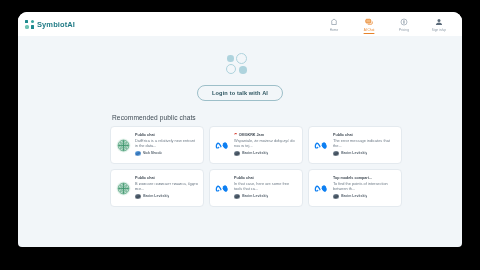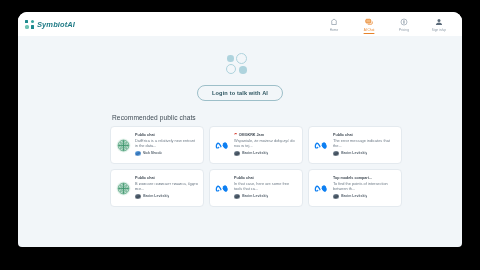--- a/index.html
+++ b/index.html
@@ -34,21 +34,21 @@
   .brand-mark i {
     position: absolute; width: 3.2px; height: 3.2px;
     border-radius: 0.6px; background: #1f8a8f; display: block;
   }
   .brand-mark i.a { left: 0; top: 0; }
   .brand-mark i.b { right: 0; top: 0.6px; border-radius: 50%; background: #3aa6a0; }
   .brand-mark i.c { left: 0.4px; bottom: 0; border-radius: 50%; background: #6fc3b4; }
   .brand-mark i.d { right: 0.2px; bottom: 0; background: #1f8a8f; }
   .brand-name {
     font-size: 7.5px; font-weight: bold; color: #1f7a85;
-    letter-spacing: 0.1px; white-space: nowrap; font-style: italic;
+    letter-spacing: 0.1px; white-space: nowrap;
   }
   #nav { display: flex; align-items: flex-start; gap: 11px; padding-right: 3px; }
   .nav-item {
     position: relative;
     display: flex; flex-direction: column; align-items: center;
     width: 24px; padding-top: 2px; cursor: pointer;
   }
   .nav-icon { height: 8px; display: flex; align-items: center; justify-content: center; }
   .nav-icon svg { display: block; }
   .nav-label {

